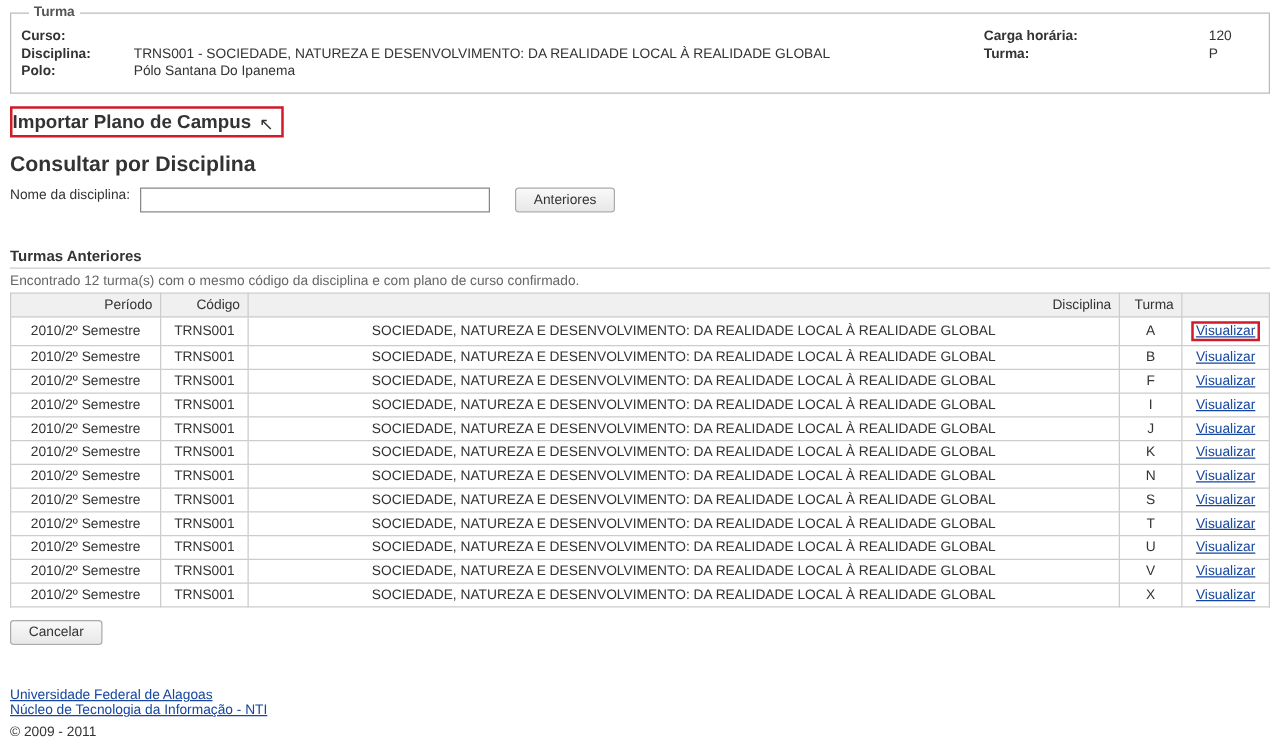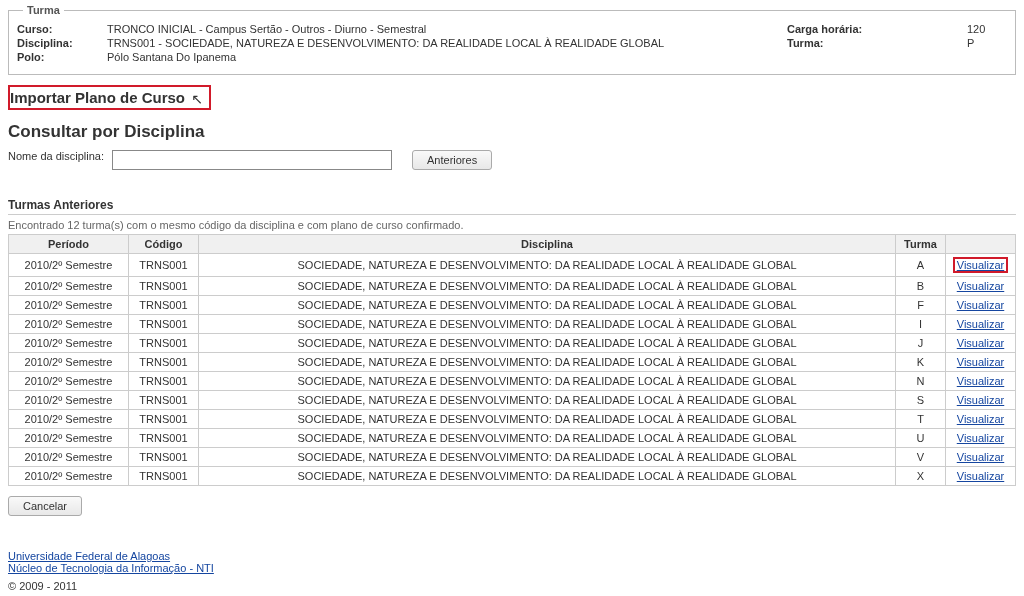--- a/index.html
+++ b/index.html
@@ -108,22 +108,22 @@
       border-collapse: collapse;
       font-size: 11px;
     }
     table.data-table th,
     table.data-table td {
       border: 1px solid #ccc;
       padding: 3px 6px;
     }
     table.data-table th {
       background: #f0f0f0;
-      font-weight: bold;
-      text-align: center;
+      font-weight: normal;
+      text-align: right;
     }
     table.data-table td { text-align: center; }
     table.data-table td.center { text-align: center; }
     .link {
       color: #1546a0;
       text-decoration: underline;
       cursor: pointer;
     }
     .link-box {
       border: 2px solid #d11a2a;
@@ -146,21 +146,20 @@
 <body>
 
 
 
 <fieldset class="turma-box">
   <legend>Turma</legend>
   <div class="turma-grid">
     <div class="turma-left">
       <div class="info-row">
         <div class="info-label">Curso:</div>
-        <div class="info-value">TRONCO INICIAL - Campus Sertão - Outros - Diurno - Semestral</div>
       </div>
       <div class="info-row">
         <div class="info-label">Disciplina:</div>
         <div class="info-value">TRNS001 - SOCIEDADE, NATUREZA E DESENVOLVIMENTO: DA REALIDADE LOCAL À REALIDADE GLOBAL</div>
       </div>
       <div class="info-row">
         <div class="info-label">Polo:</div>
         <div class="info-value">Pólo Santana Do Ipanema</div>
       </div>
     </div>
@@ -171,21 +170,21 @@
       </div>
       <div class="right-row">
         <div class="right-label">Turma:</div>
         <div class="right-value">P</div>
       </div>
     </div>
   </div>
 </fieldset>
 
 <div class="highlight-box">
-  <span class="page-title">Importar Plano de Curso</span>
+  <span class="page-title">Importar Plano de Campus</span>
   <span class="cursor">↖</span>
 </div>
 
 <div class="section-sub">Consultar por Disciplina</div>
 
 <div class="search-row">
   <span class="search-label">Nome da disciplina:</span>
   <input type="text" class="text-input" value="" style="">
   <button class="btn consultar-btn">Anteriores</button>
 </div>

